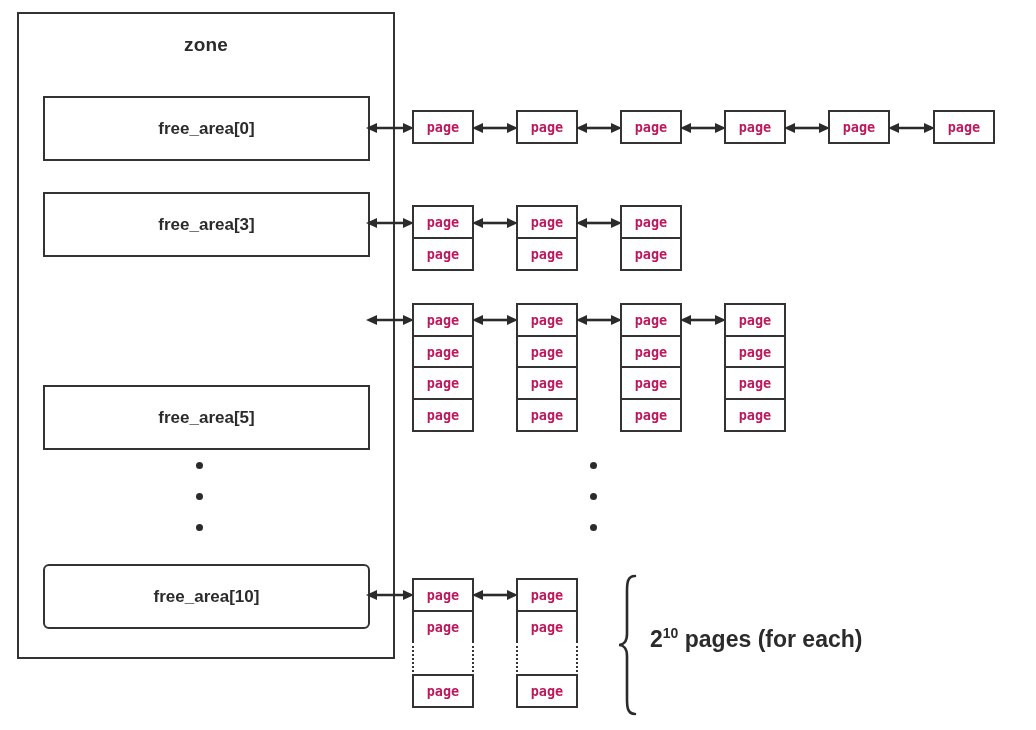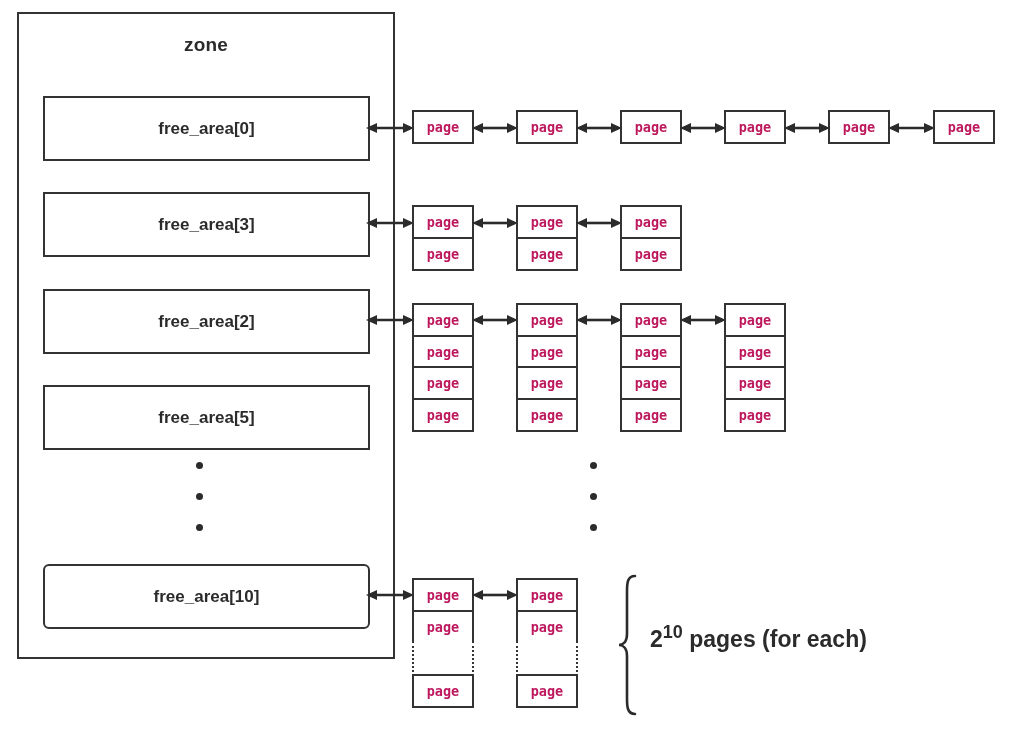--- a/index.html
+++ b/index.html
@@ -130,37 +130,36 @@
   .note {
     position: absolute;
     left: 650px;
     top: 626px;
     font-size: 23px;
     font-weight: bold;
     color: #2b2b2b;
     white-space: nowrap;
   }
   .note sup {
-    font-size: 18px;
+    font-size: 14px;
     font-weight: bold;
     vertical-align: super;
     line-height: 0;
   }
 </style>
 </head>
 <body>
 
 <div id="canvas">
 
   <div class="zone-box"></div>
   <div class="zone-title">zone</div>
 
   <div class="fa-box" style="top:96px;">free_area[0]</div>
   <div class="fa-box" style="top:192px;">free_area[3]</div>
-  <div class="fa-box" style="top:289px;">free_area[2]</div>
   <div class="fa-box" style="top:385px;">free_area[5]</div>
   <div class="fa-box" style="top:564px;border-radius:6px;">free_area[10]</div>
 
   <div class="vdots" style="left:194px; top:462px;">
     <i></i>
     <i></i>
     <i></i>
   </div>
 
   <div class="vdots" style="left:588px; top:462px;">

